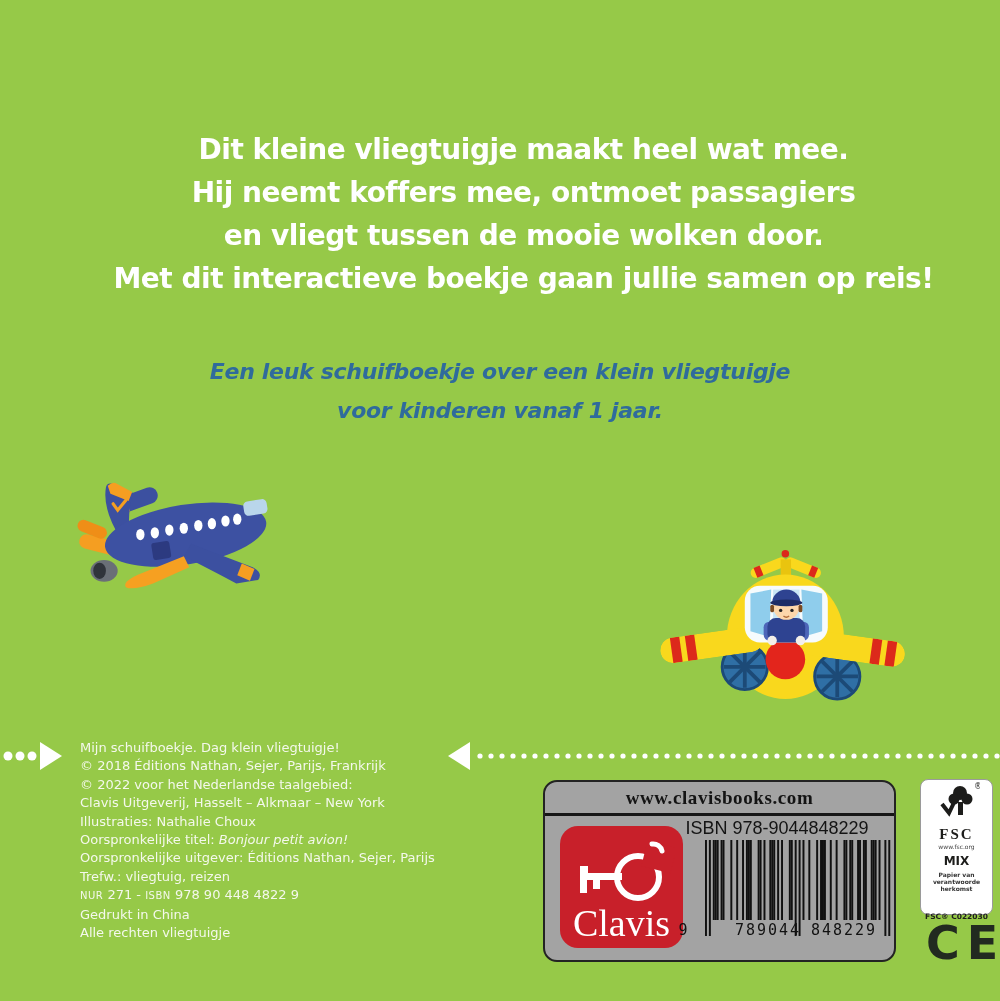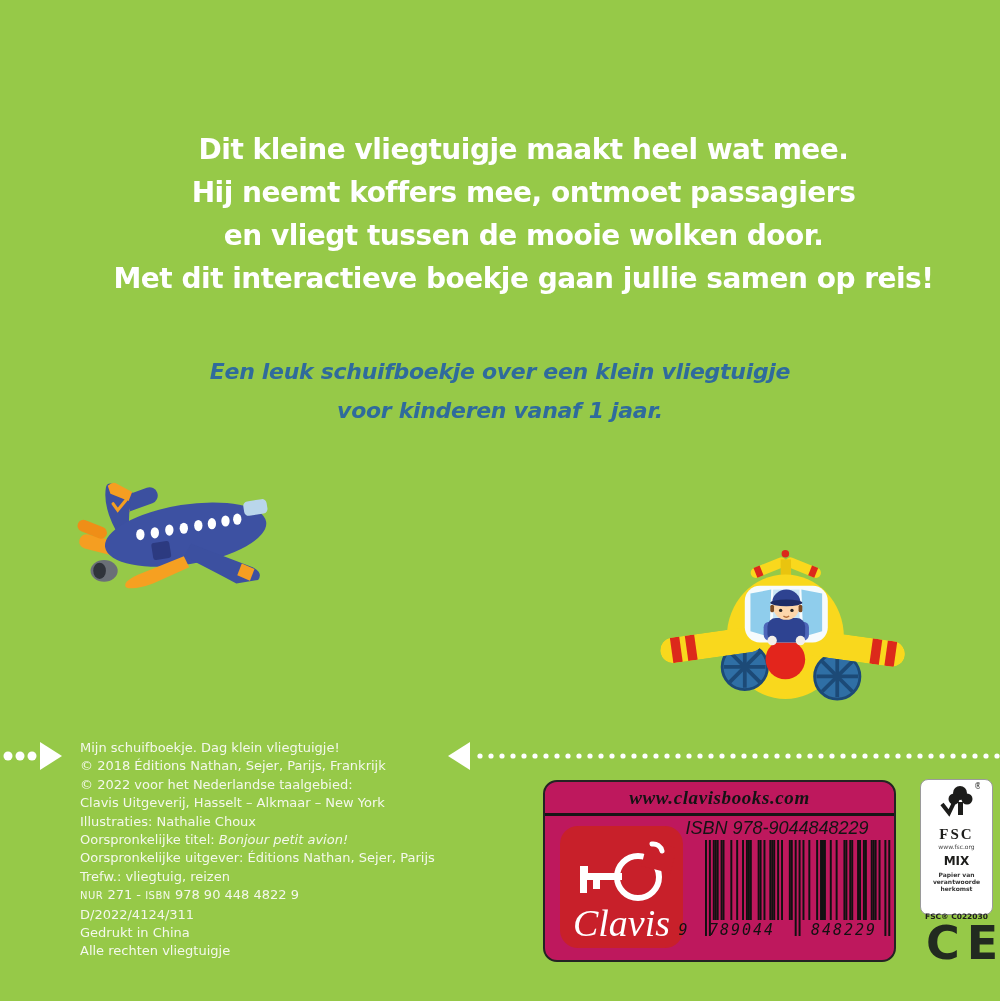--- a/index.html
+++ b/index.html
@@ -23,37 +23,37 @@
   
   .slide-strip{position:absolute;left:0;top:740px;width:1000px;height:32px;}
 
   
   .colophon{position:absolute;left:80px;top:739px;width:440px;color:#f4f8ec;
             font-size:13px;line-height:18.4px;}
   .colophon .italic{font-style:italic;}
   .colophon .caps{font-size:10px;letter-spacing:0.5px;}
 
   
-  .bc-box{position:absolute;left:543px;top:780px;width:353px;height:182px;background:#be185d;
-          border:2px solid #232323;border-radius:14px;box-sizing:border-box;font-style:italic;}
+  .bc-box{position:absolute;left:543px;top:780px;width:353px;height:182px;background:#a3a3a3;
+          border:2px solid #232323;border-radius:14px;box-sizing:border-box;}
   .bc-web{margin-top:5px;text-align:center;font-family:"Liberation Serif",serif;
           font-size:19px;color:#141414;letter-spacing:0.6px;font-weight:700;}
   .bc-rule{position:absolute;top:31px;left:0;right:0;height:3px;background:#161616;}
   .clavis{position:absolute;left:15px;top:44px;width:123px;height:122px;background:#c8202a;border-radius:18px;}
   .clavis-key{position:absolute;left:8px;top:4px;}
   .clavis-name{position:absolute;bottom:3px;left:0;width:100%;text-align:center;color:#ffffff;
                font-family:"Liberation Serif",serif;font-size:38px;}
   .isbn-label{position:absolute;left:132px;top:36px;width:200px;text-align:center;
               font-family:"Liberation Sans",sans-serif;font-size:18px;color:#141414;}
   .barcode{position:absolute;left:146px;top:58px;width:200px;height:98px;}
   .barcode rect{fill:#111;}
   .bcd{position:absolute;top:139px;font-family:"DejaVu Sans Mono",monospace;font-size:15px;
        color:#111;letter-spacing:2px;text-align:center;}
   .d-first{left:132px;width:14px;}
-  .d-left{left:156px;width:82px;}
+  .d-left{left:182px;width:82px;}
   .d-right{left:258px;width:82px;}
 
   
   .fsc-box{position:absolute;left:920px;top:779px;width:73px;height:136px;background:#ffffff;
            border:1px solid #9a9a9a;border-radius:8px;text-align:center;box-sizing:border-box;color:#1d1d1b;}
   .fsc-acronym{font-family:"Liberation Serif",serif;font-weight:700;font-size:15px;letter-spacing:2px;margin-top:-2px;text-align:center;}
   .fsc-url{font-size:6px;color:#444;}
   .fsc-mix{font-weight:700;font-size:12px;margin-top:4px;}
   .fsc-desc{font-size:6px;line-height:7px;margin-top:3px;color:#333;font-weight:700;}
   .fsc-code{font-weight:700;font-size:7.5px;margin-top:20px;}
@@ -246,21 +246,20 @@
   <div class="colophon">
       <div><span>Mijn schuifboekje. Dag klein vliegtuigje!</span></div>
       <div><span>© 2018 Éditions Nathan, Sejer, Parijs, Frankrijk</span></div>
       <div><span>© 2022 voor het Nederlandse taalgebied:</span></div>
       <div><span>Clavis Uitgeverij, Hasselt – Alkmaar – New York</span></div>
       <div><span>Illustraties: Nathalie Choux</span></div>
       <div><span>Oorspronkelijke titel: </span><span class="italic">Bonjour petit avion!</span></div>
       <div><span>Oorspronkelijke uitgever: Éditions Nathan, Sejer, Parijs</span></div>
       <div><span>Trefw.: vliegtuig, reizen</span></div>
       <div><span class="caps">NUR</span><span> 271 - </span><span class="caps">ISBN</span><span> 978 90 448 4822 9</span></div>
-      <div><span>D/2022/4124/311</span></div>
       <div><span>Gedrukt in China</span></div>
       <div><span>Alle rechten vliegtuigje</span></div>
     </div>
 
   <div class="bc-box">
     <div class="bc-web">www.clavisbooks.com</div>
     <div class="bc-rule"></div>
     <div class="clavis">
       <svg class="clavis-key" width="107" height="84" viewBox="0 0 107 84">
         <circle cx="70" cy="47" r="21" stroke="#ffffff" stroke-width="6" fill="none"></circle>

